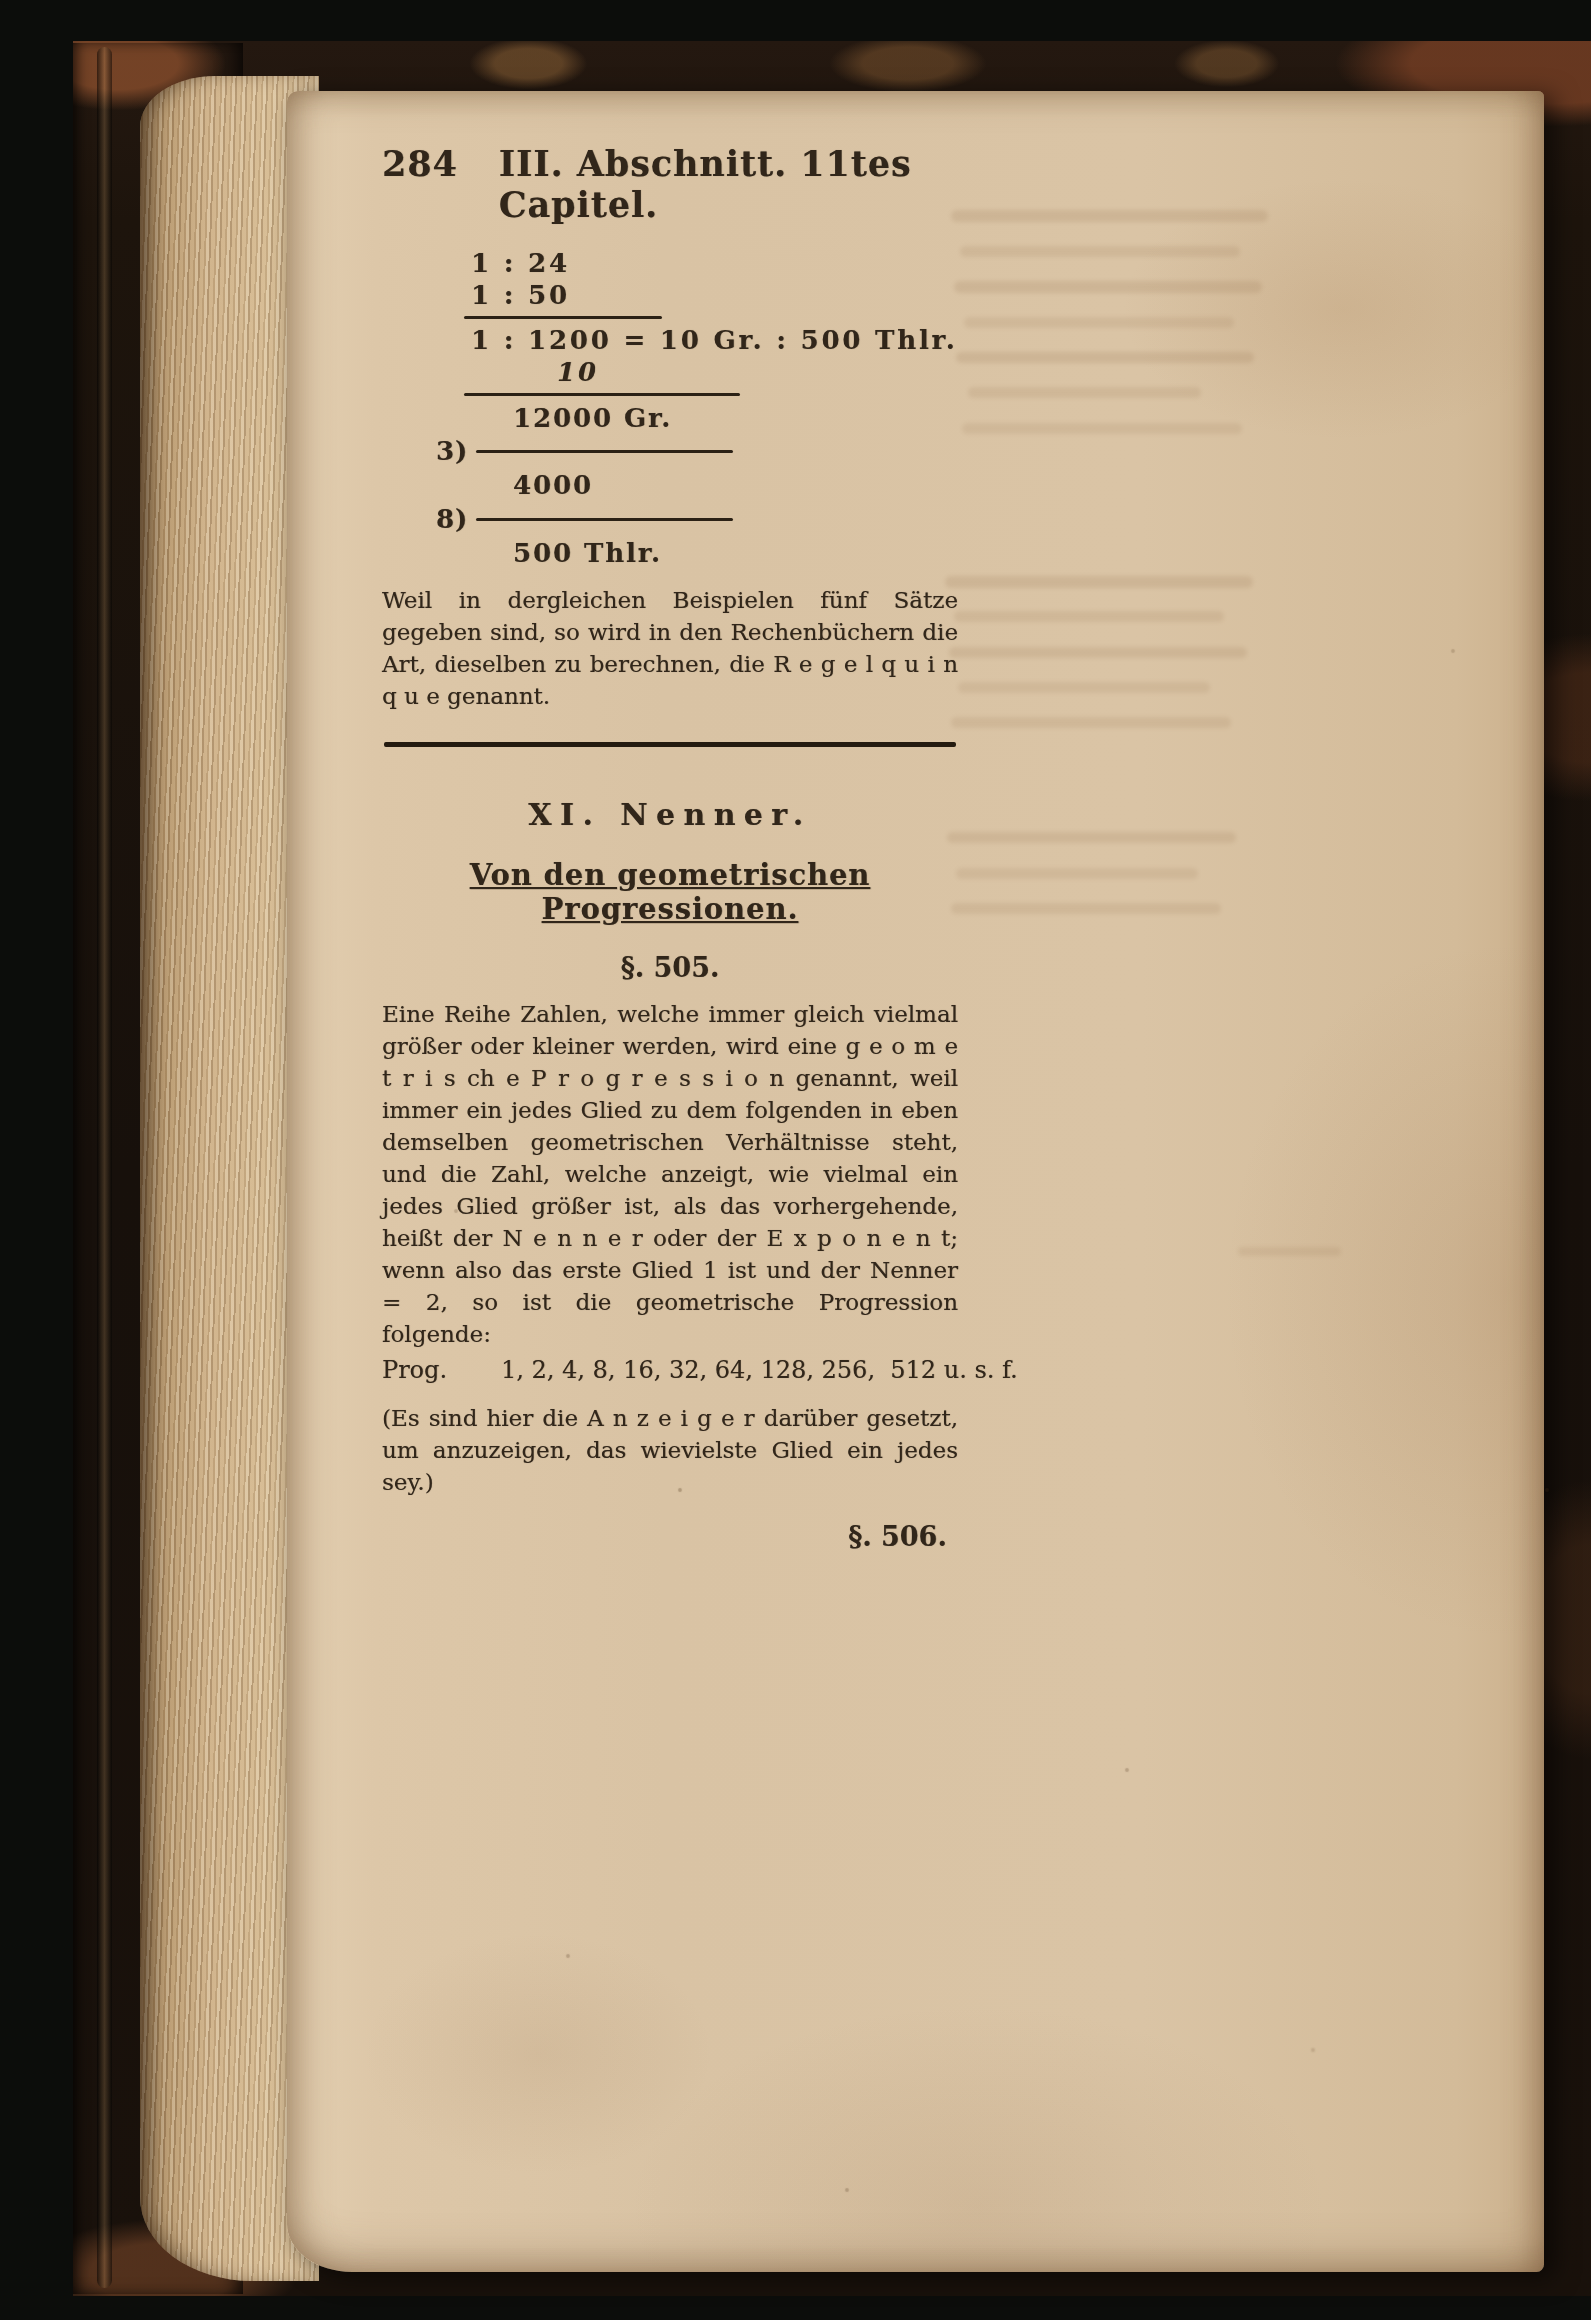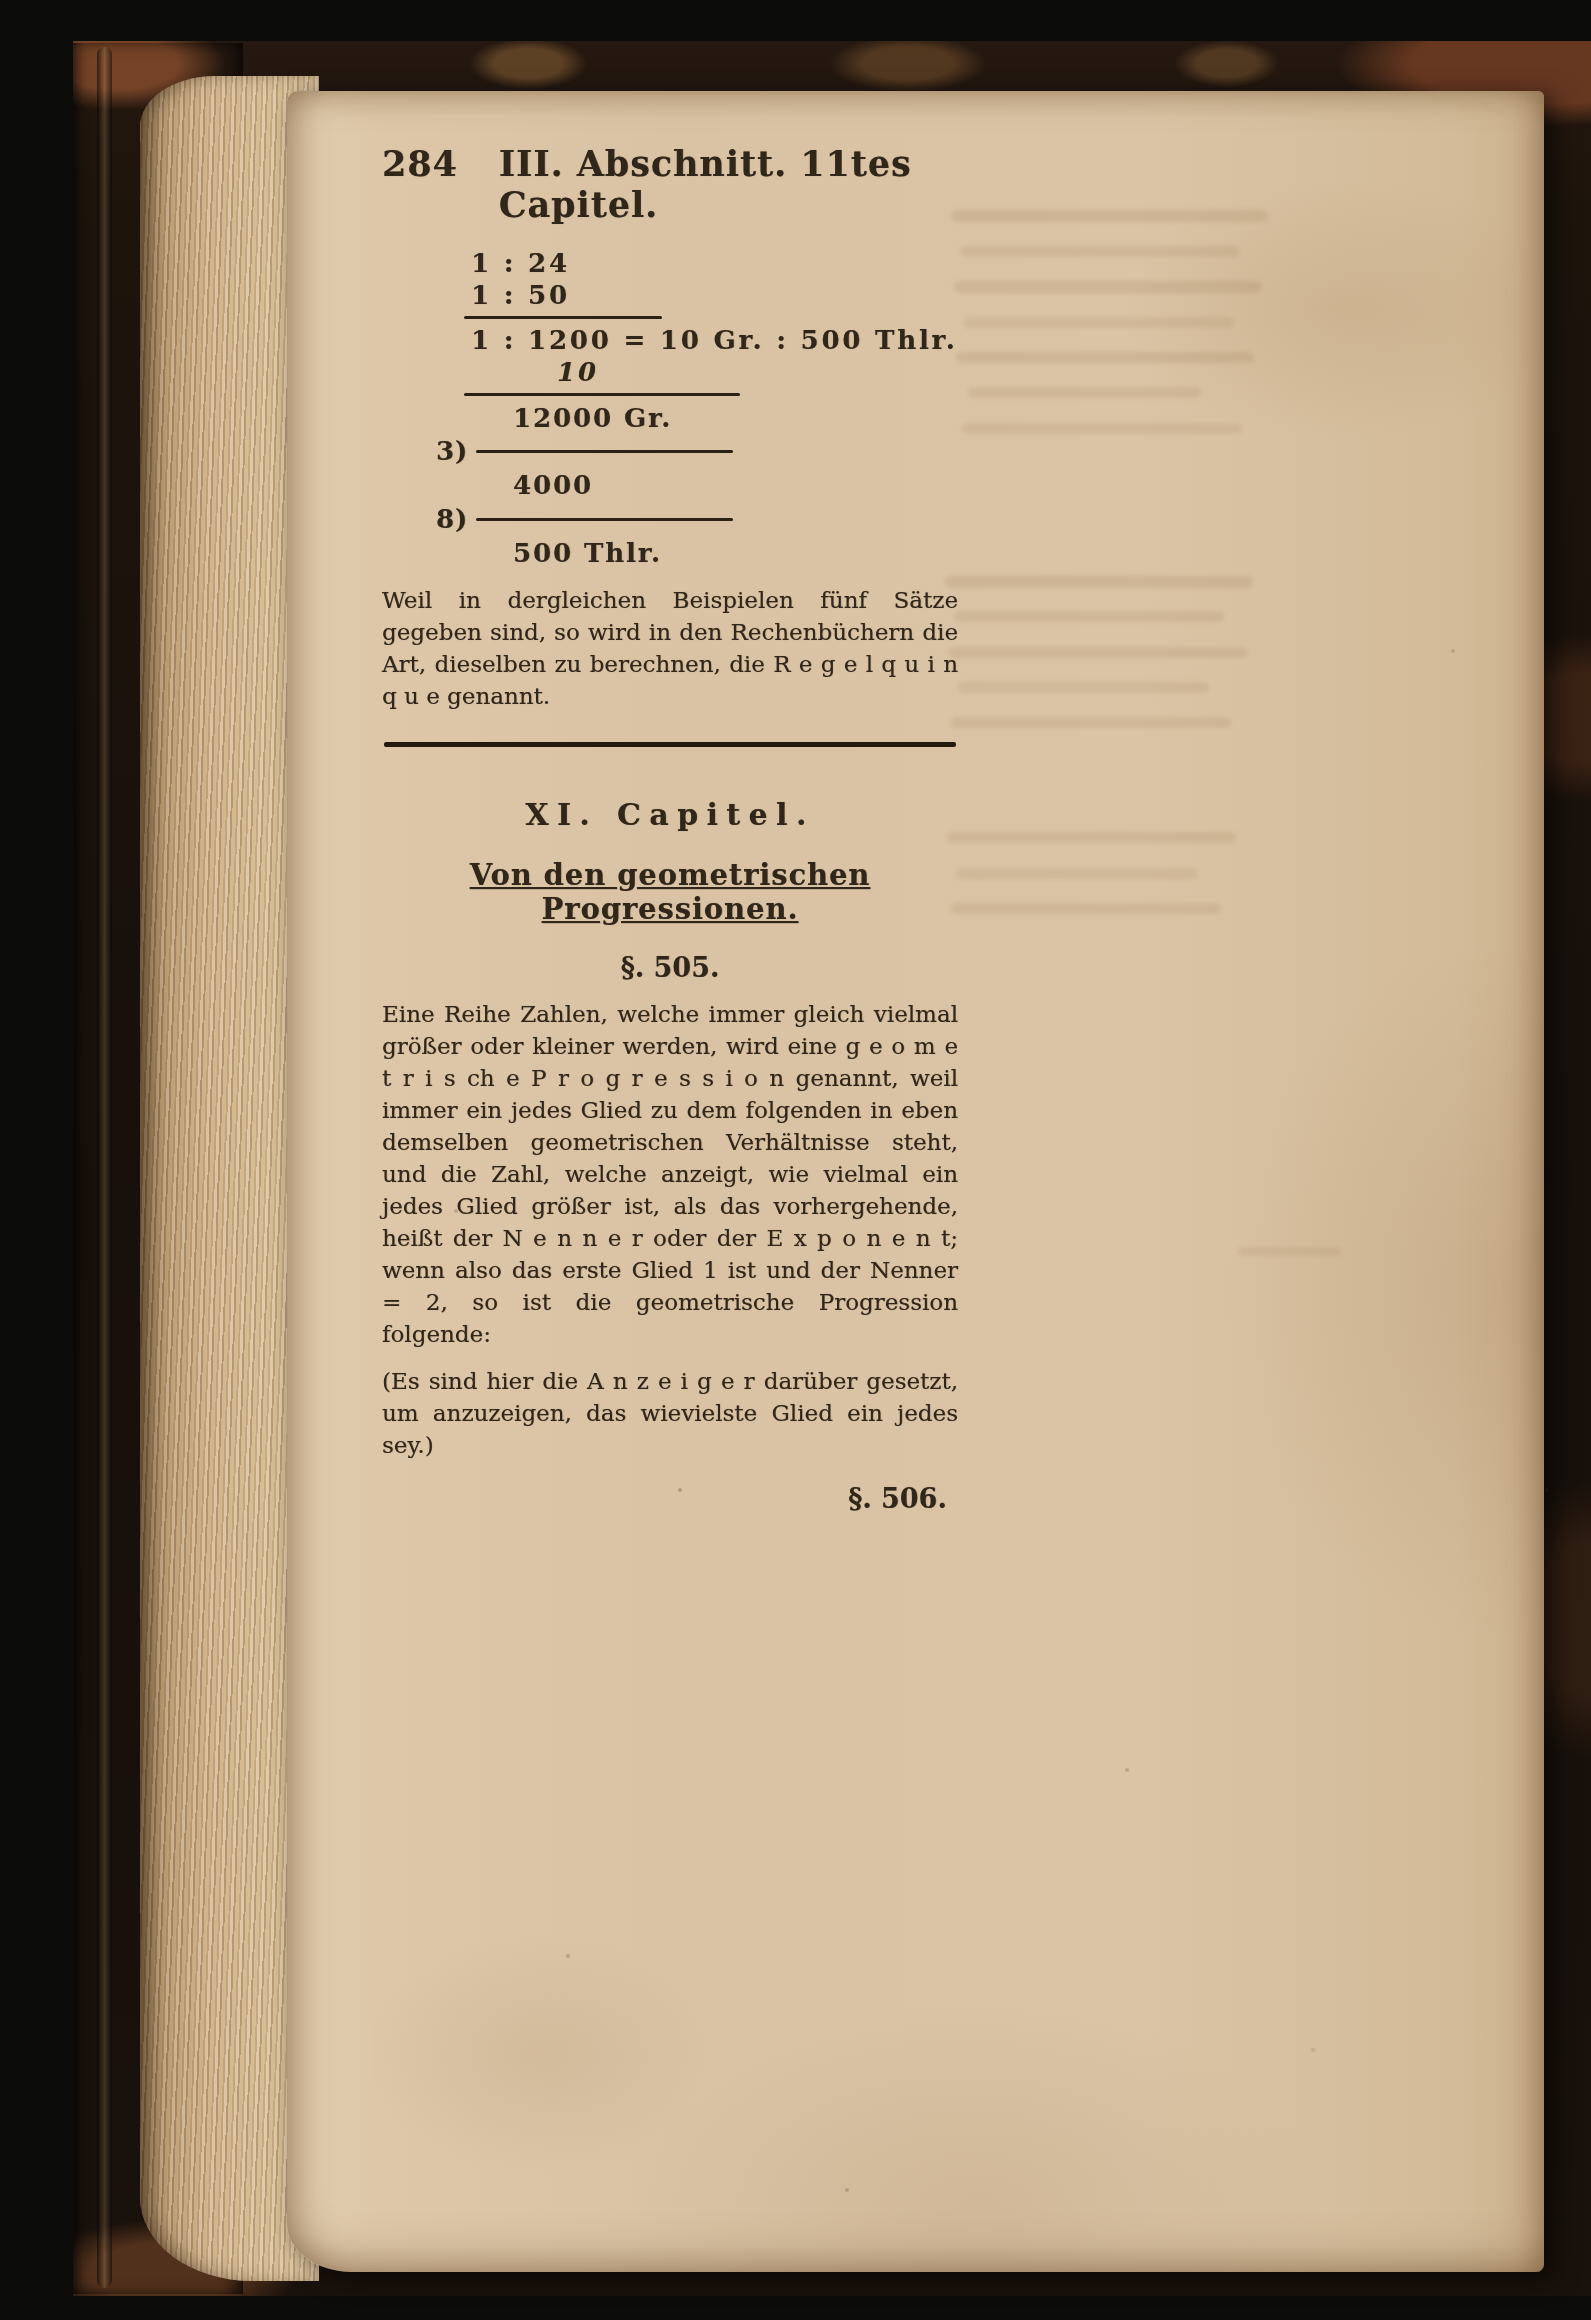--- a/index.html
+++ b/index.html
@@ -189,26 +189,30 @@
           <span class="divisor">8)</span>
           <span class="m-line"></span>
         </div>
         <div class="m-row ind3">500 Thlr.</div>
       </div>
 
       <p class="para">Weil in dergleichen Beispielen fünf Sätze gegeben sind, so wird in den Rechenbüchern die Art, dieselben zu berechnen, die R e g e l q u i n q u e genannt.</p>
 
       <div class="rule"></div>
 
-      <h2 class="chap">XI. Capitel.</h2>
+      <h2 class="chap">XI. Nenner.</h2>
       <h3 class="chap-title">Von den geometrischen Progressionen.</h3>
       <div class="section-mark">§. 505.</div>
 
       <p class="para">Eine Reihe Zahlen, welche immer gleich vielmal größer oder kleiner werden, wird eine g e o m e t r i s ch e P r o g r e s s i o n genannt, weil immer ein jedes Glied zu dem folgenden in eben demselben geometrischen Verhältnisse steht, und die Zahl, welche anzeigt, wie vielmal ein jedes Glied größer ist, als das vorhergehende, heißt der N e n n e r oder der E x p o n e n t; wenn also das erste Glied 1 ist und der Nenner = 2, so ist die geometrische Progression folgende:</p>
 
+      <div class="tablerow">
+        <span class="tlabel">Prog.</span>
+        <span class="tvals">1, 2, 4, 8, 16, 32, 64, 128, 256,  512 u. s. f.</span>
+      </div>
 
       <p class="para">(Es sind hier die A n z e i g e r darüber gesetzt, um anzuzeigen, das wievielste Glied ein jedes sey.)</p>
 
       <div class="section-mark right">§. 506.</div>
 
     </div>
   </div>
 </div>
 
 

